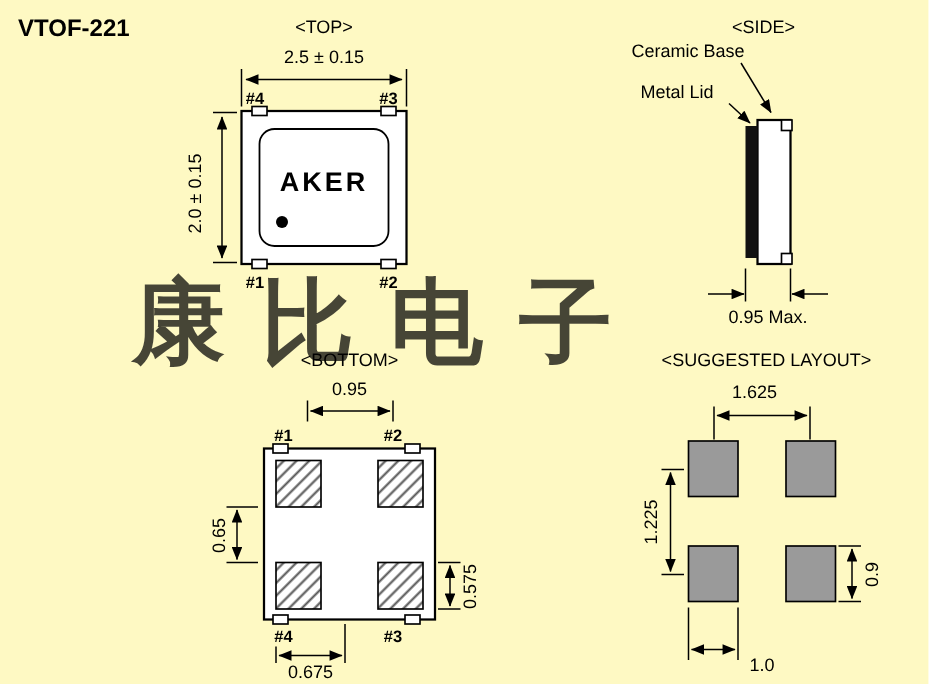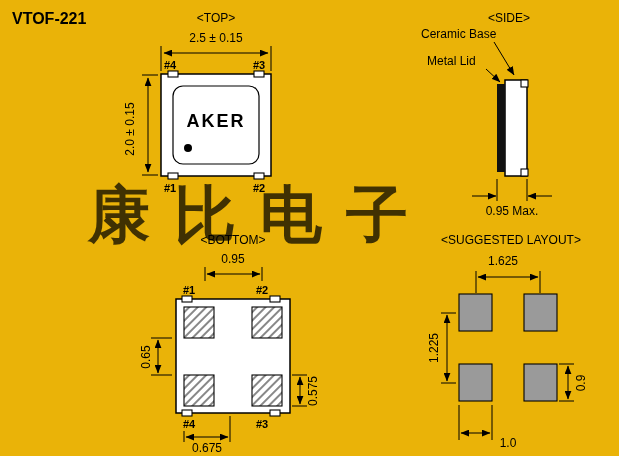--- a/index.html
+++ b/index.html
@@ -1,16 +1,16 @@
 <!DOCTYPE html>
 <html><head>
 <meta charset="utf-8">
 <style>
   html,body{margin:0;padding:0;background:#ffffff}
-  .page{position:relative;width:619px;height:456px;background:#eab308;overflow:hidden}
+  .page{position:relative;width:619px;height:456px;background:#fef9c3;overflow:hidden}
   svg{font-family:"Liberation Sans","DejaVu Sans",sans-serif;display:block}
   text{fill:#000}
   .v{font-size:12px}
   .d{font-size:12px}
   .p{font-size:11px;font-weight:bold}
   .title{font-size:16px;font-weight:bold}
   .brand{font-size:18px;font-weight:bold;letter-spacing:2px}
   .callout{font-size:12px}
   .wm{font-size:62px;font-weight:bold;letter-spacing:24px;opacity:.72}
   .mid{text-anchor:middle}

